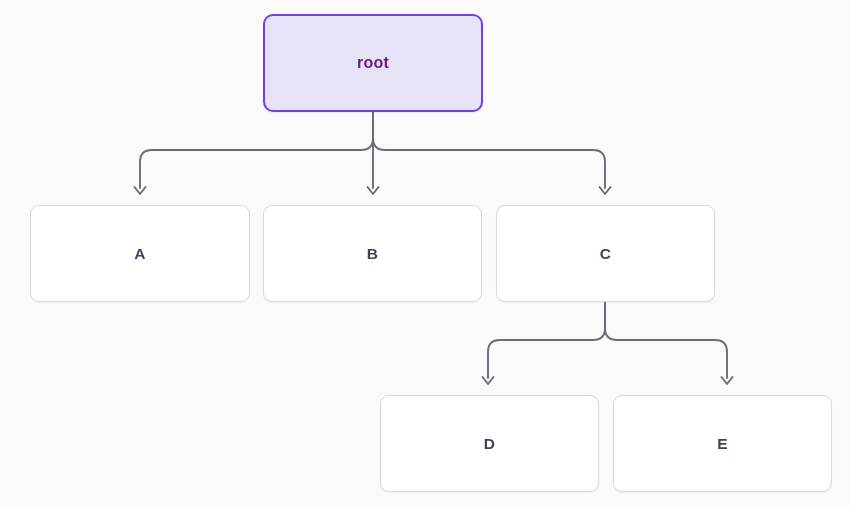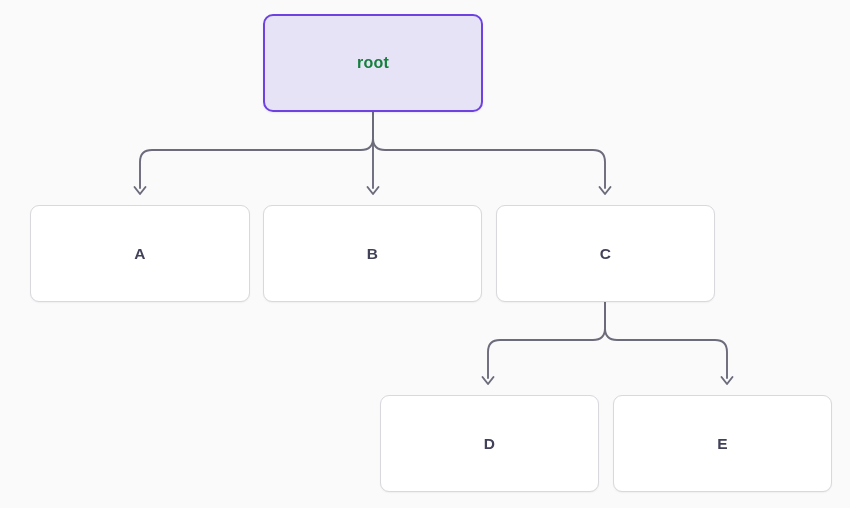--- a/index.html
+++ b/index.html
@@ -49,21 +49,21 @@
   .node-label {
     font-size: 15.5px;
     font-weight: bold;
     color: #41415a;
     letter-spacing: 0.2px;
     line-height: 1;
     user-select: none;
   }
   .root-node .node-label {
     font-size: 16px;
-    color: #15803d;
+    color: #701a75;
   }
 </style>
 </head>
 <body>
 
 <div id="canvas">
 
   <svg id="edge-layer" viewBox="0 0 850 508" width="850" height="508" xmlns="http://www.w3.org/2000/svg">
       <path d="M 373 112 L 373 138 Q 373 150 361 150 L 152 150 Q 140 150 140 162 L 140 188" fill="none" stroke="#6b6b7b" stroke-width="1.9" stroke-linecap="round" stroke-linejoin="round"></path>
       <path d="M 373 112 L 373 188" fill="none" stroke="#6b6b7b" stroke-width="1.9" stroke-linecap="round" stroke-linejoin="round"></path>

